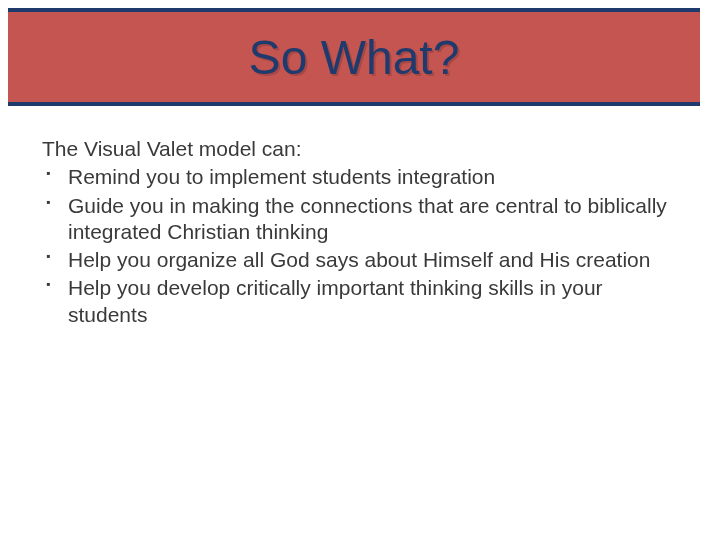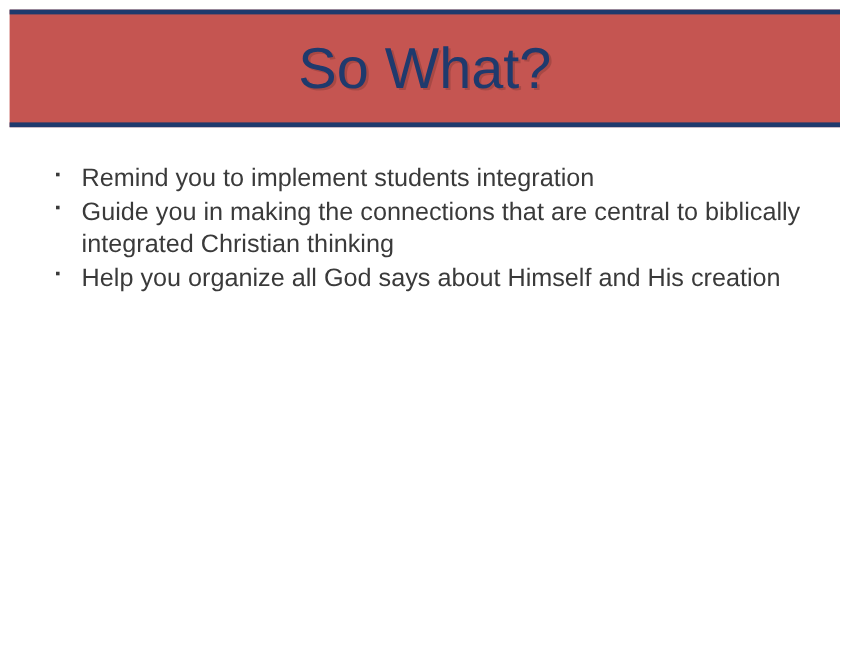--- a/index.html
+++ b/index.html
@@ -63,19 +63,21 @@
   }
 </style>
 </head>
 <body>
 
 <div class="slide">
   <div class="title-bar">
     <div class="title-text">So What?</div>
   </div>
   <div class="body">
+    <p class="intro">The Visual Valet model can:</p>
     <ul class="bullets">
       <li><span>Remind you to implement students integration</span></li>
       <li><span>Guide you in making the connections that are central to biblically integrated Christian thinking</span></li>
       <li><span>Help you organize all God says about Himself and His creation</span></li>
+      <li><span>Help you develop critically important thinking skills in your students</span></li>
     </ul>
   </div>
 </div>
 
 </body></html>

